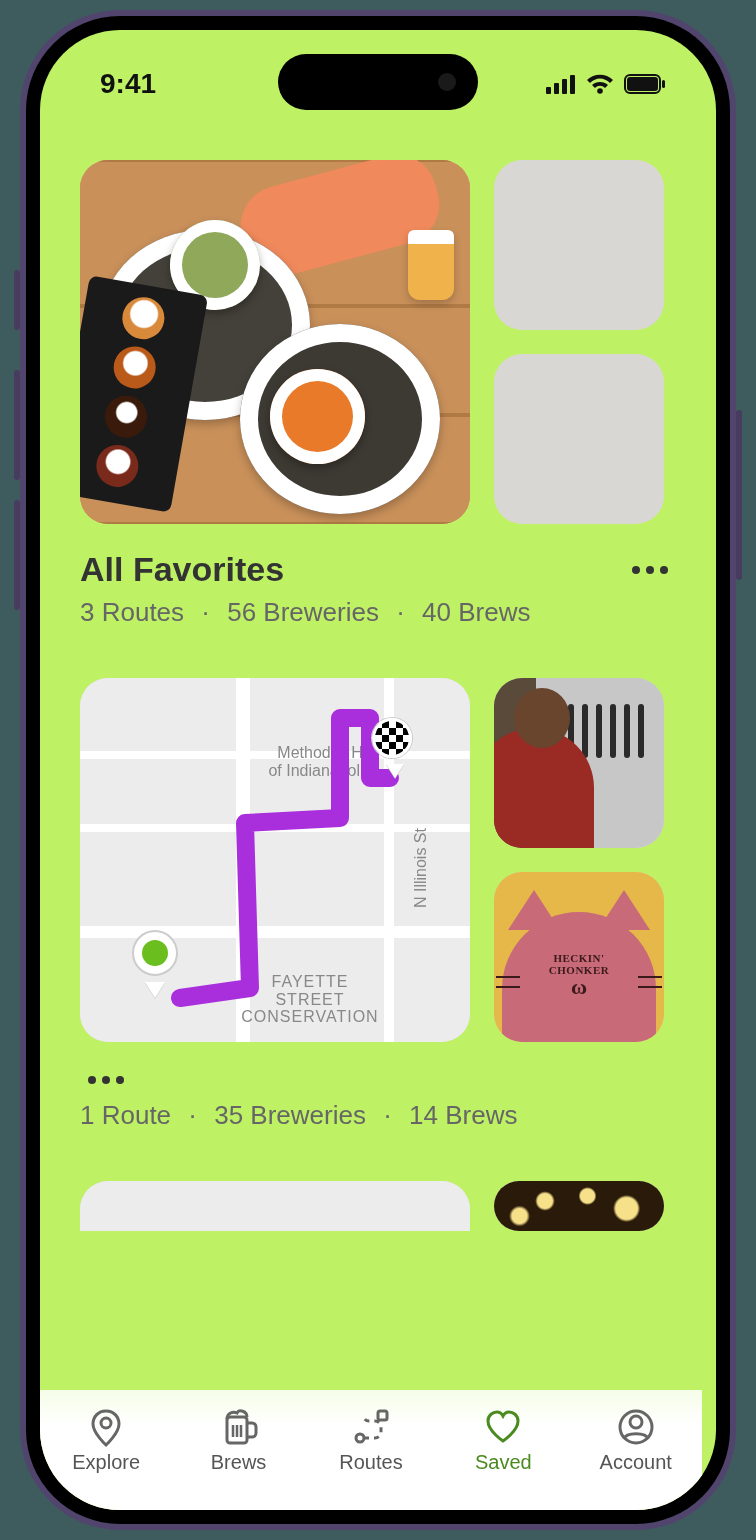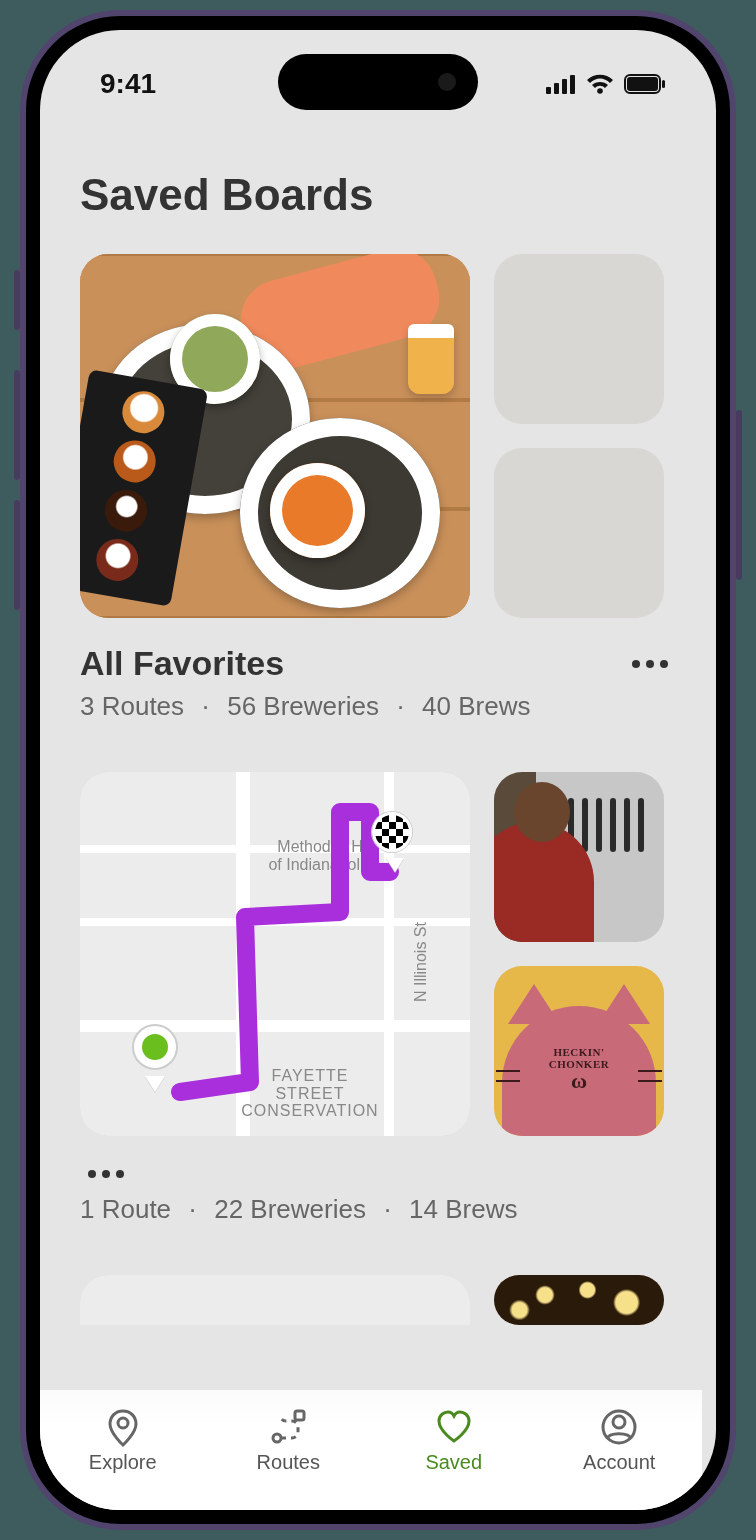--- a/index.html
+++ b/index.html
@@ -32,21 +32,21 @@
   }
   .side-btn {
     position: absolute;
     background: #473c60;
     width: 6px;
     border-radius: 3px;
   }
   .screen {
     width: 100%;
     height: 100%;
-    background: #e5e5e5;
+    background: #bef264;
     border-radius: 80px;
     position: relative;
     overflow: hidden;
   }
   .notch {
     position: absolute;
     top: 24px;
     left: 50%;
     transform: translateX(-50%);
     width: 200px;
@@ -401,21 +401,20 @@
           </svg>
           <svg width="42" height="20" viewBox="0 0 42 20">
             <rect x="1" y="1" width="35" height="18" rx="5" fill="none" stroke="#111" stroke-width="2"></rect>
             <rect x="3" y="3" width="31" height="14" rx="3" fill="#111"></rect>
             <rect x="38" y="6" width="3" height="8" rx="1.5" fill="#111"></rect>
           </svg>
         </div>
       </div>
 
       <div class="content">
-        <h1 class="page-title">Saved Boards</h1>
 
         <div class="board-card">
           <div class="thumbs">
             <div class="thumb-main">
               <div class="food-scene">
                 <div class="table-plank" style="top:0; height:40%;"></div>
                 <div class="table-plank" style="top:40%; height:30%;"></div>
                 <div class="table-plank" style="top:70%; height:30%;"></div>
                 <div class="person-arm"></div>
                 <div class="beer-glass"></div>
@@ -519,21 +518,21 @@
           <div class="board-header">
             <div class="ellipsis">
                 <span></span>
                 <span></span>
                 <span></span>
               </div>
           </div>
           <div class="board-stats">
             <span>1 Route</span>
             <span class="dot">·</span>
-            <span>22 Breweries</span>
+            <span>35 Breweries</span>
             <span class="dot">·</span>
             <span>14 Brews</span>
           </div>
         </div>
 
         <div class="board-card" style="margin-bottom:0;">
           <div class="thumbs" style="height:50px; overflow:hidden;">
             <div class="thumb-main">
               <div class="map-scene"></div>
             </div>
@@ -549,20 +548,31 @@
       <div class="tab-bar">
         <div class="tab">
           <svg width="40" height="40" viewBox="0 0 40 40">
             <path d="M20 4 C12 4 7 10 7 17 C7 26 20 38 20 38 C20 38 33 26 33 17 C33 10 28 4 20 4 Z" fill="none" stroke="#666" stroke-width="3"></path>
             <circle cx="20" cy="16" r="5" fill="none" stroke="#666" stroke-width="3"></circle>
           </svg>
           <span class="tab-label">Explore</span>
         </div>
         <div class="tab">
           <svg width="40" height="40" viewBox="0 0 40 40">
+            <rect x="8" y="10" width="20" height="26" rx="3" fill="none" stroke="#666" stroke-width="3"></rect>
+            <path d="M28 16 h5 a4 4 0 0 1 4 4 v6 a4 4 0 0 1 -4 4 h-5" fill="none" stroke="#666" stroke-width="3"></path>
+            <path d="M8 12 C8 6 14 4 18 6 C20 2 28 4 28 10" fill="none" stroke="#666" stroke-width="3"></path>
+            <line x1="14" y1="18" x2="14" y2="30" stroke="#666" stroke-width="2.5"></line>
+            <line x1="18" y1="18" x2="18" y2="30" stroke="#666" stroke-width="2.5"></line>
+            <line x1="22" y1="18" x2="22" y2="30" stroke="#666" stroke-width="2.5"></line>
+          </svg>
+          <span class="tab-label">Brews</span>
+        </div>
+        <div class="tab">
+          <svg width="40" height="40" viewBox="0 0 40 40">
             <circle cx="9" cy="31" r="4" fill="none" stroke="#666" stroke-width="3"></circle>
             <rect x="27" y="4" width="9" height="9" rx="2" fill="none" stroke="#666" stroke-width="3"></rect>
             <path d="M13 31 H24 a6 6 0 0 0 6 -6 V20 a6 6 0 0 0 -6 -6 H18 a6 6 0 0 1 -6 -6" fill="none" stroke="#666" stroke-width="3" stroke-dasharray="5 5"></path>
           </svg>
           <span class="tab-label">Routes</span>
         </div>
         <div class="tab active">
           <svg width="40" height="40" viewBox="0 0 40 40">
             <path d="M20 34 C20 34 5 24 5 14 C5 8 10 5 14 5 C17 5 19 7 20 9 C21 7 23 5 26 5 C30 5 35 8 35 14 C35 24 20 34 20 34 Z" fill="none" stroke="#4a8a1f" stroke-width="3"></path>
           </svg>

